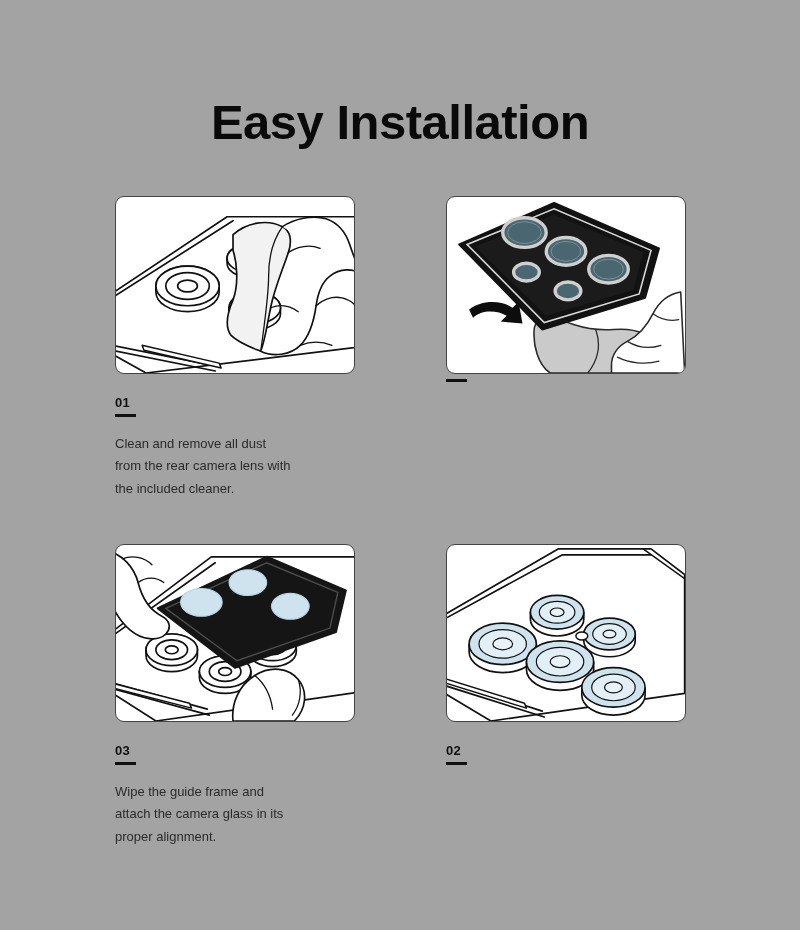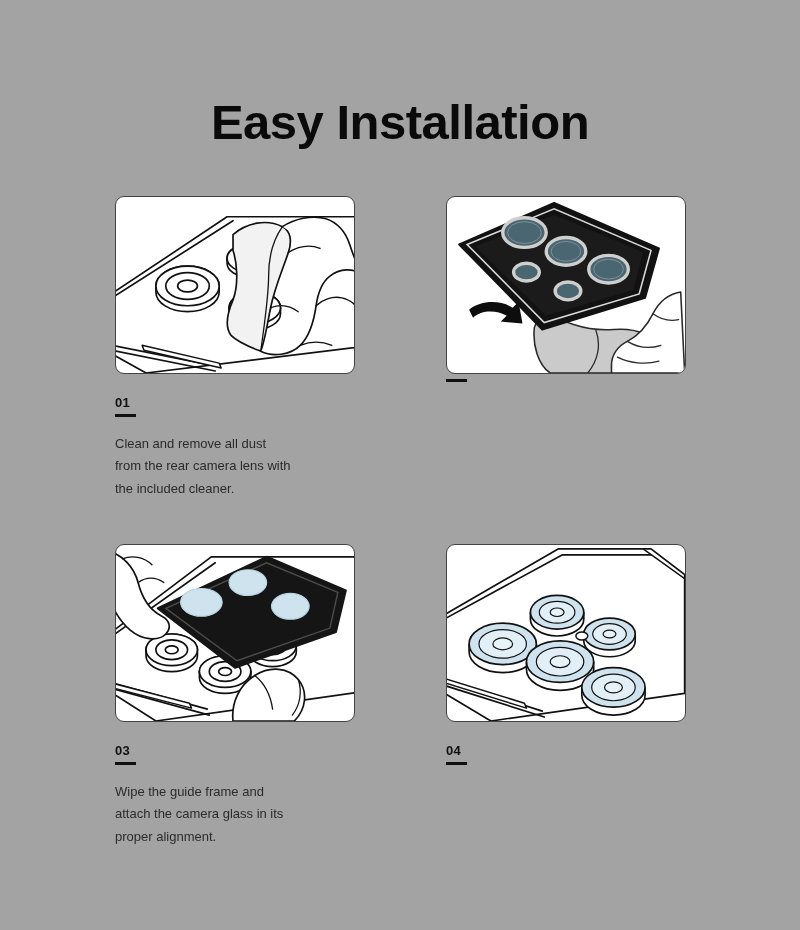--- a/index.html
+++ b/index.html
@@ -322,19 +322,19 @@
 
               <path d="M136 144 L136 152 A32 20 0 0 0 200 152 L200 144" fill="#fff"></path>
               <ellipse cx="168" cy="144" rx="32" ry="20" fill="#cfe3ee"></ellipse>
               <ellipse cx="168" cy="144" rx="22" ry="13.5" fill="#e2eff6" stroke-width="1.2"></ellipse>
               <ellipse cx="168" cy="144" rx="9" ry="5.5" fill="#e8f3f9" stroke-width="1.2"></ellipse>
 
               <ellipse cx="136" cy="92" rx="6" ry="4" fill="#fff" stroke-width="1.5"></ellipse>
             </g>
           </svg>
         </div>
-        <div class="step-num">04</div>
+        <div class="step-num">02</div>
         <div class="step-num-rule"></div>
       </div>
 
     </div>
   </div>
 </div>
 
 </body></html>

